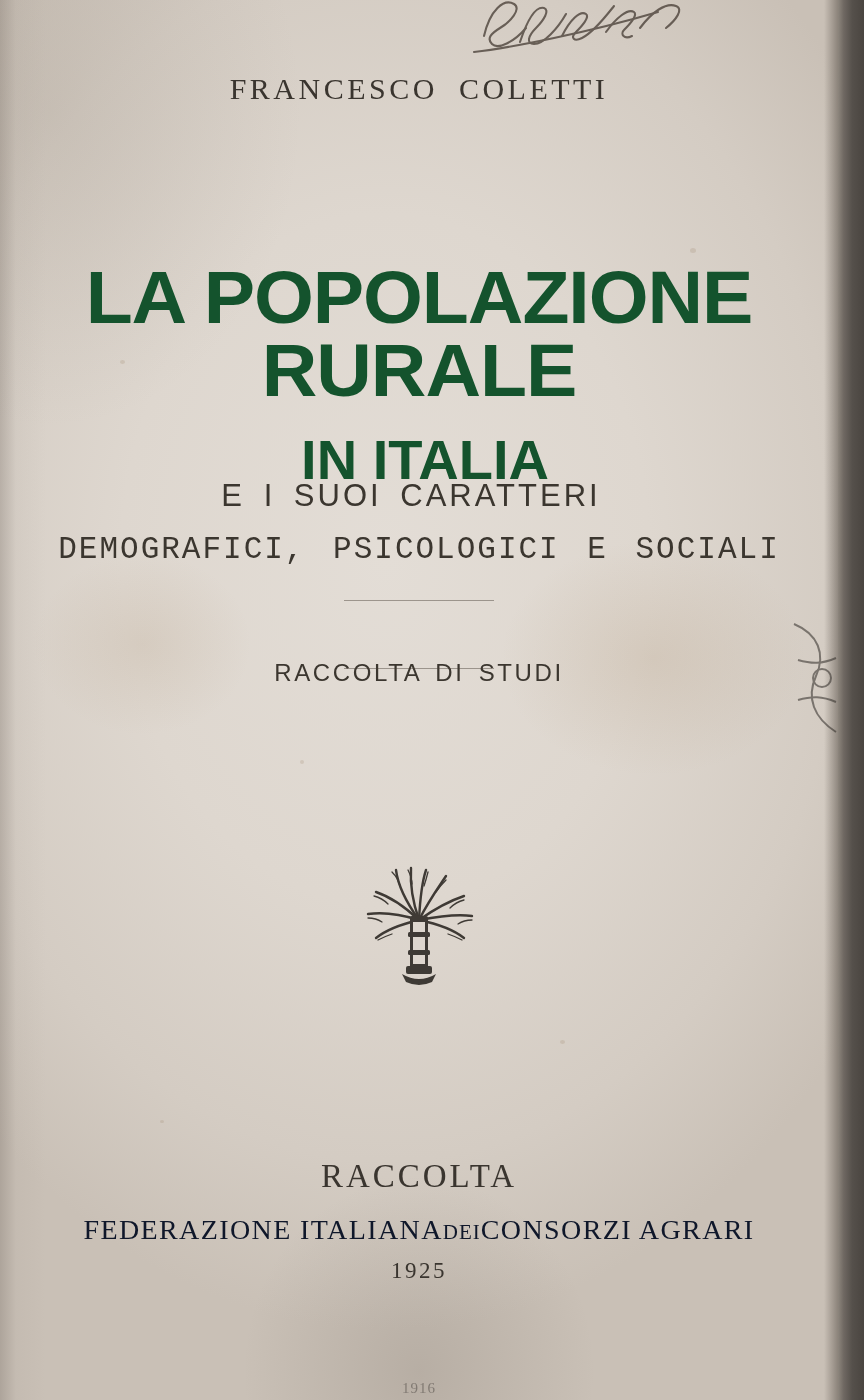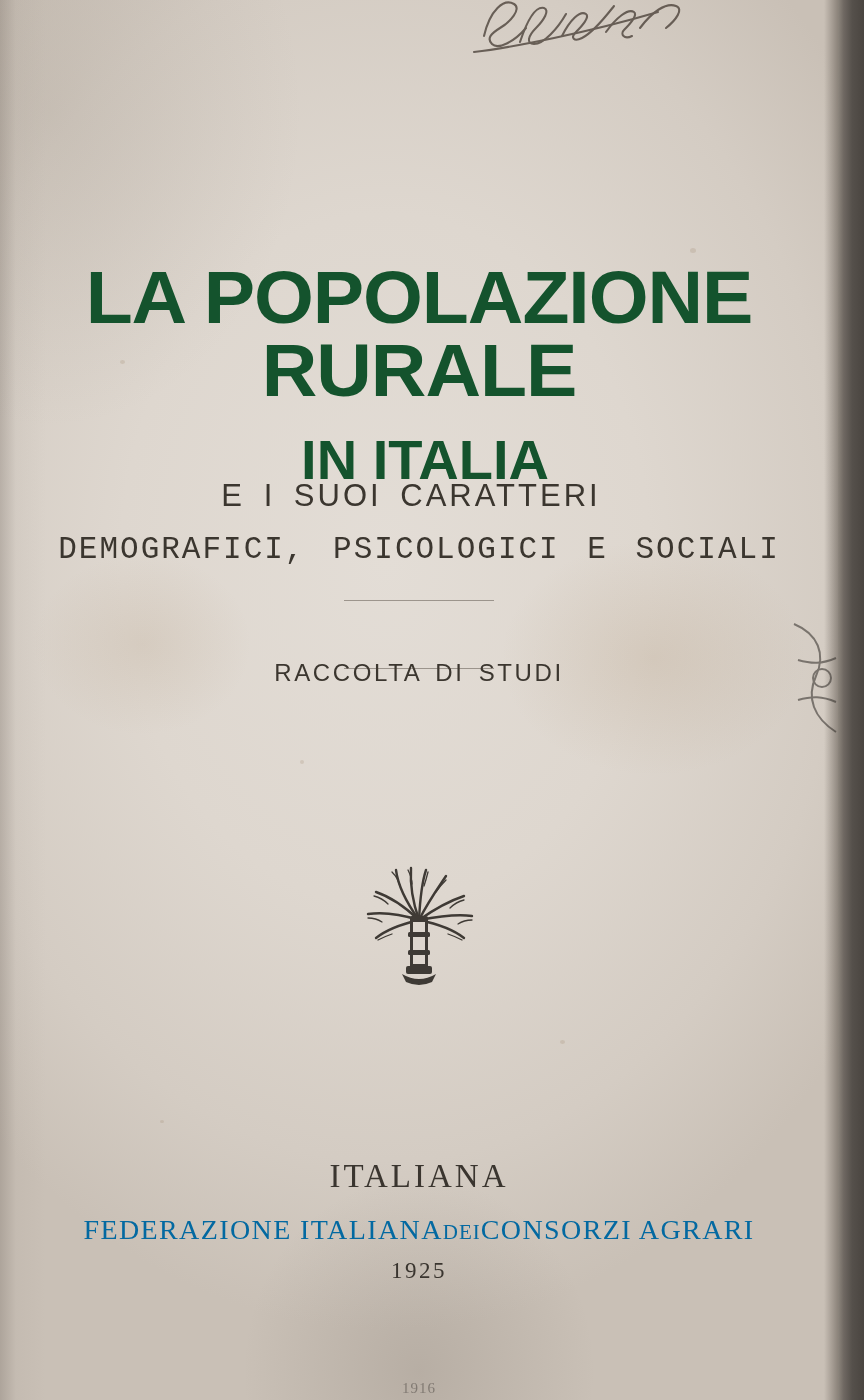--- a/index.html
+++ b/index.html
@@ -175,21 +175,21 @@
     font-size: 33px;
     letter-spacing: 3px;
     color: #3a352f;
   }
   .imprint-pub {
     position: absolute;
     top: 1214px;
     left: 0; right: 0;
     font-size: 28px;
     letter-spacing: 1.4px;
-    color: #0369a1;
+    color: #0f172a;
   }
   .imprint-pub .small {
     font-size: 21px;
     letter-spacing: 1px;
   }
   .imprint-year {
     position: absolute;
     top: 1258px;
     left: 0; right: 0;
     font-size: 23px;
@@ -232,20 +232,21 @@
       <path d="M50 50 C58 26, 66 14, 74 16 C80 18, 74 28, 66 36 C58 44, 56 52, 64 52 C74 52, 88 36, 96 22"></path>
       <path d="M92 44 C100 28, 110 18, 116 22 C120 25, 112 34, 106 40 C100 46, 104 50, 112 46 C124 40, 136 24, 144 14"></path>
       <path d="M136 40 C146 26, 158 16, 164 20 C168 23, 160 32, 154 38 C150 42, 154 48, 162 44"></path>
       <path d="M170 36 C182 20, 196 10, 206 14 C214 17, 206 28, 196 36"></path>
       <path d="M4 60 C40 56, 120 40, 188 20"></path>
     </g>
   </svg>
 
   <div class="content">
 
+    <div class="author">FRANCESCO COLETTI</div>
 
     <div class="title-main">
       <span class="title-line1">LA POPOLAZIONE RURALE</span>
       <span class="title-line2">IN ITALIA</span>
     </div>
 
     <div class="subtitle1">E I SUOI CARATTERI</div>
     <div class="subtitle2">DEMOGRAFICI, PSICOLOGICI E SOCIALI</div>
 
     <div class="rule rule-top"></div>
@@ -283,21 +284,21 @@
 
         <rect x="56" y="54" width="18" height="54" rx="2"></rect>
         <rect x="59" y="60" width="12" height="42" fill="#ded7cf"></rect>
         <rect x="52" y="104" width="26" height="8" rx="2"></rect>
         <rect x="54" y="70" width="22" height="5" rx="1.5"></rect>
         <rect x="54" y="88" width="22" height="5" rx="1.5"></rect>
         <path d="M48 112 q17 10 34 0 l-4 8 q-13 6 -26 0 z"></path>
       </g>
     </svg>
 
-    <div class="imprint-city">ITALIANA</div>
+    <div class="imprint-city">RACCOLTA</div>
     <div class="imprint-pub">
       <span>FEDERAZIONE ITALIANA</span><span class="small">DEI</span><span>CONSORZI AGRARI</span>
     </div>
     <div class="imprint-year">1925</div>
 
     <div class="next-page-mark">1916</div>
   </div>
 
   <div class="gutter-edge"></div>
   <div class="gutter"></div>

